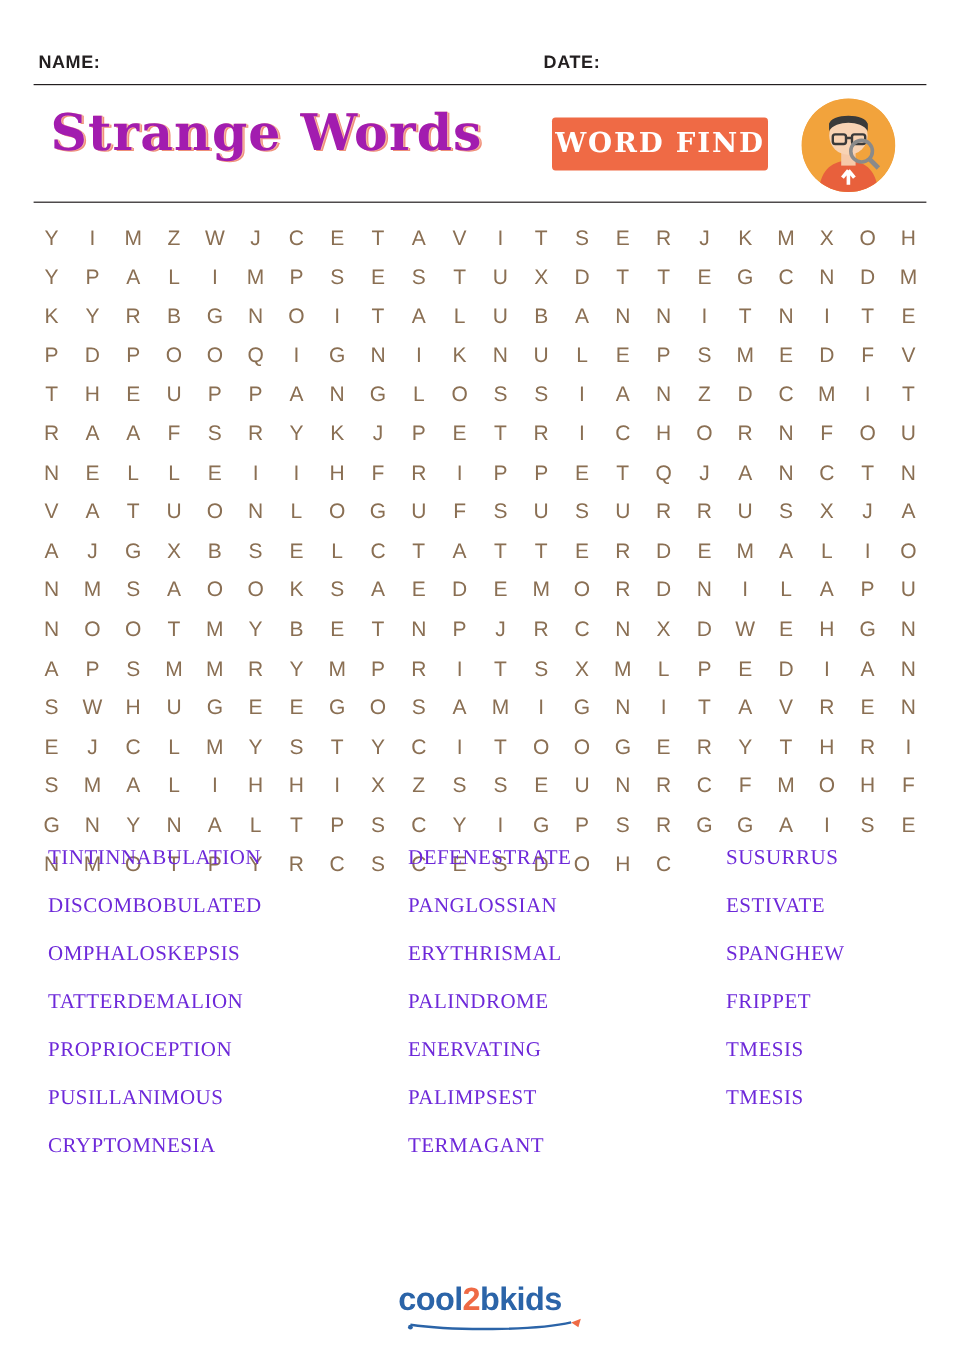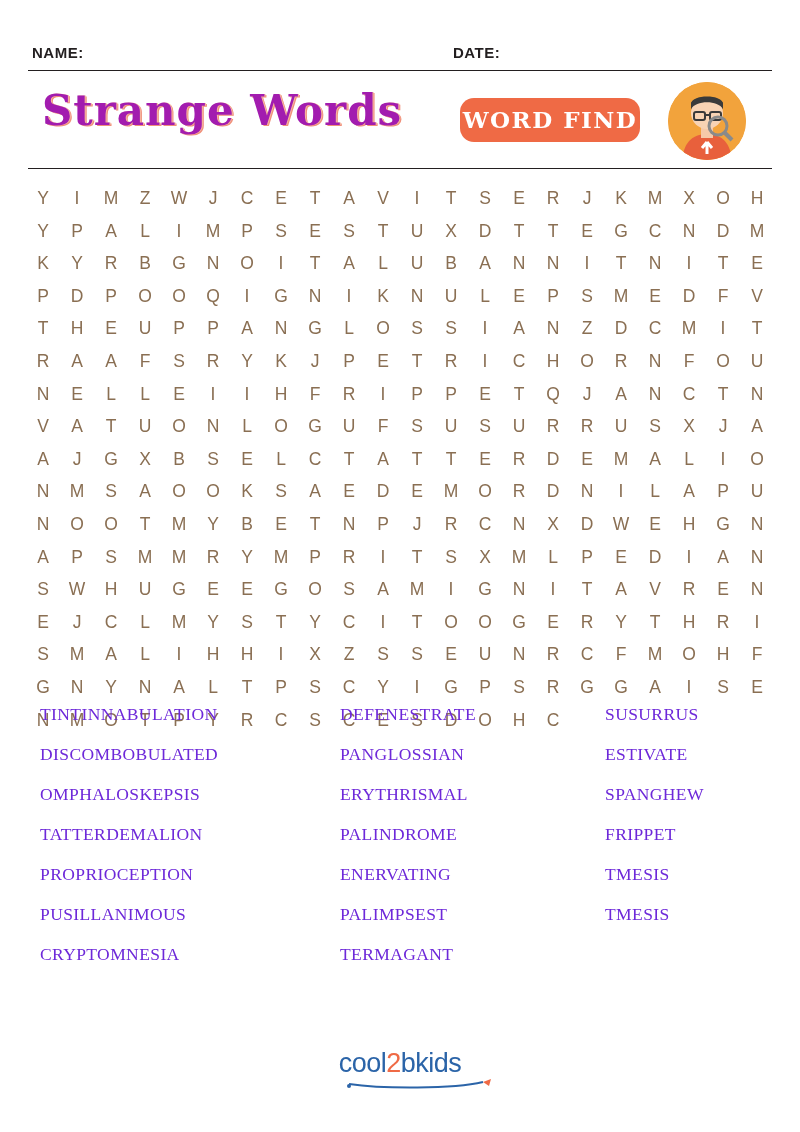--- a/index.html
+++ b/index.html
@@ -72,21 +72,21 @@
       2px 1px 0 #f0907a,
       -1px 0 0 #ffffff;
   }
   .wf-box {
     position: absolute;
     left: 432px;
     top: 16px;
     width: 180px;
     height: 44px;
     background: #ef6a45;
-    border-radius: 14px;
+    border-radius: 3px;
   }
   .wf-box span {
     display: block;
     font-family: "DejaVu Serif", serif;
     font-size: 23px;
     font-weight: bold;
     color: #ffffff;
     letter-spacing: 1.5px;
     text-align: center;
     line-height: 44px;
@@ -156,23 +156,24 @@
     position: absolute;
     left: 0;
     top: 1048px;
     width: 800px;
     text-align: center;
   }
   .logo {
     display: inline-block;
     position: relative;
     font-family: "Liberation Sans", sans-serif;
-    font-weight: normal;
+    font-weight: bold;
     font-size: 27px;
     letter-spacing: -0.5px;
+    margin-top: 20px;
   }
   .logo .c-blue { color: #2b64a8; }
   .logo .c-orange { color: #ef6a45; }
   .logo-underline {
     position: absolute;
     left: 4px;
     top: 30px;
     width: 150px;
     height: 12px;
   }

